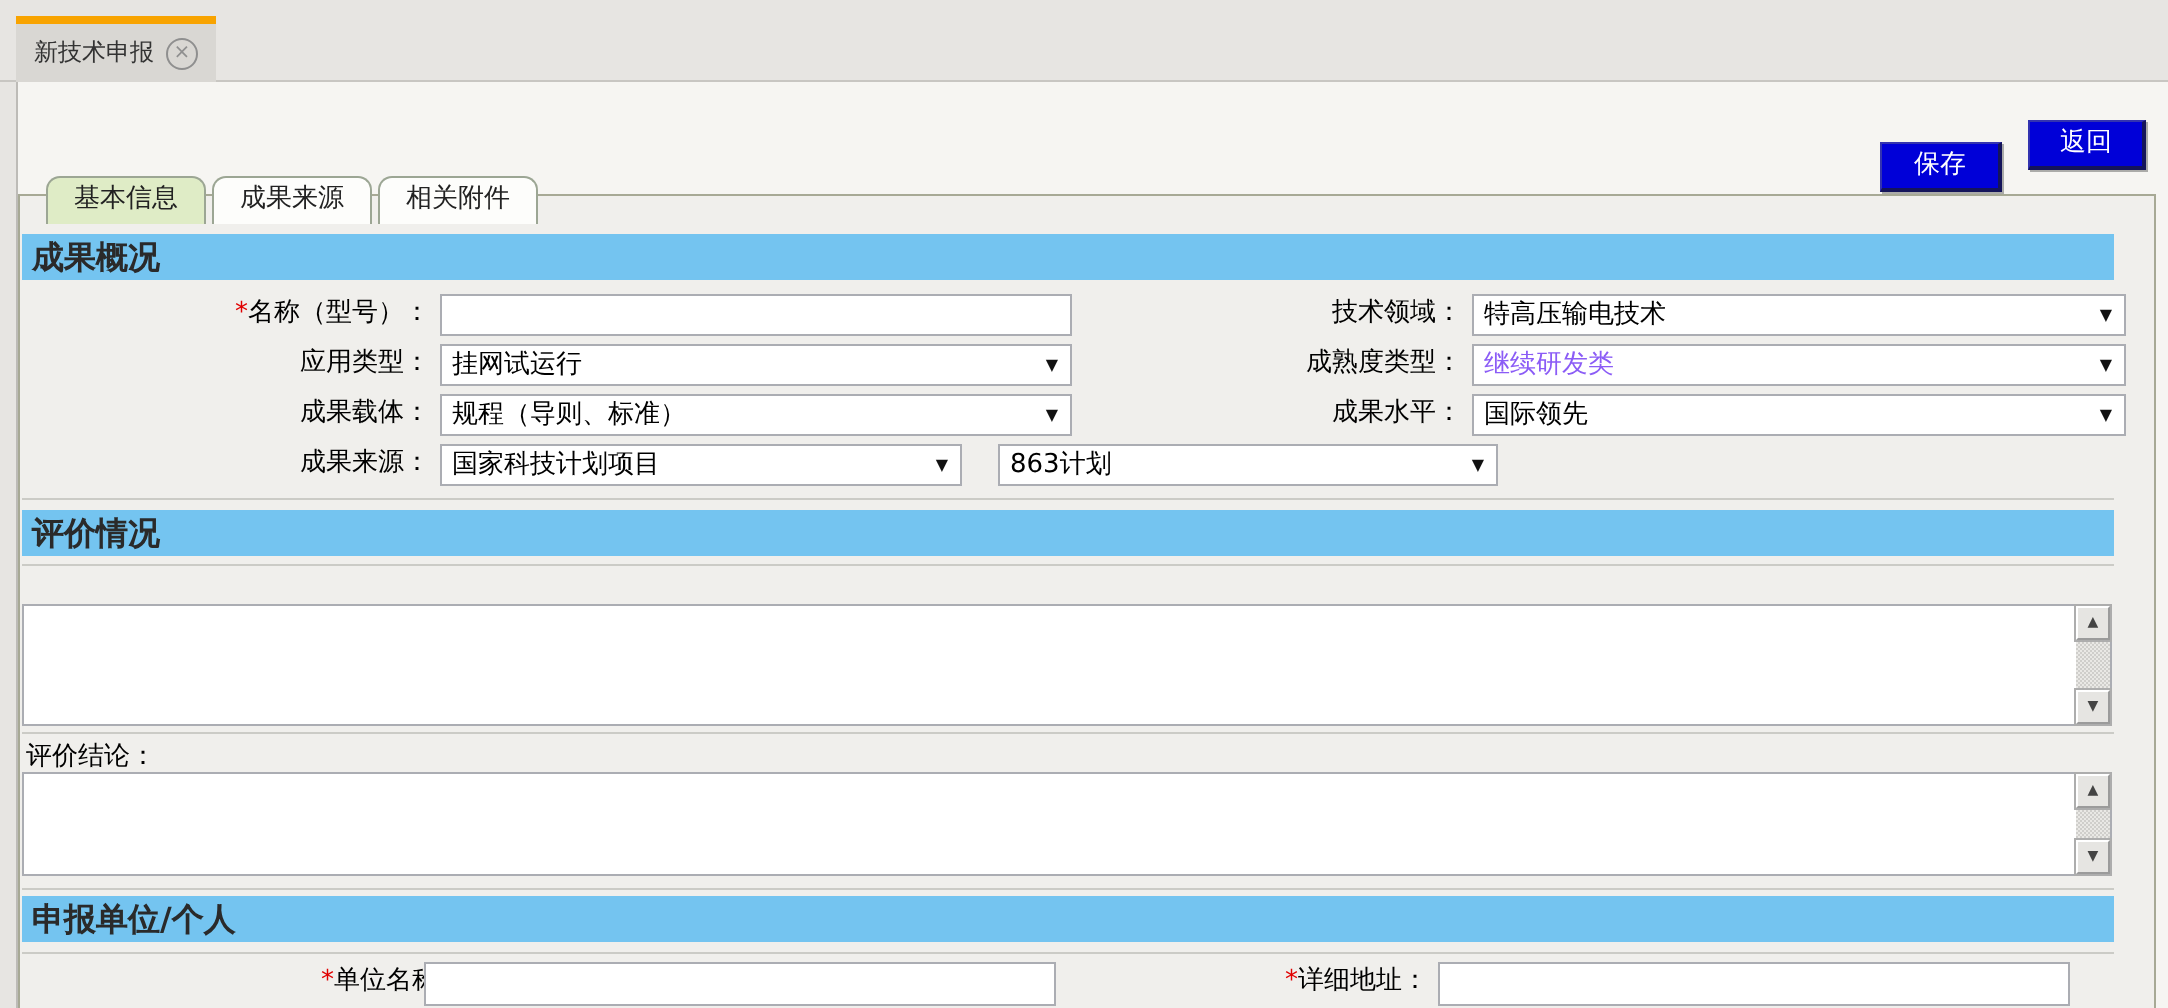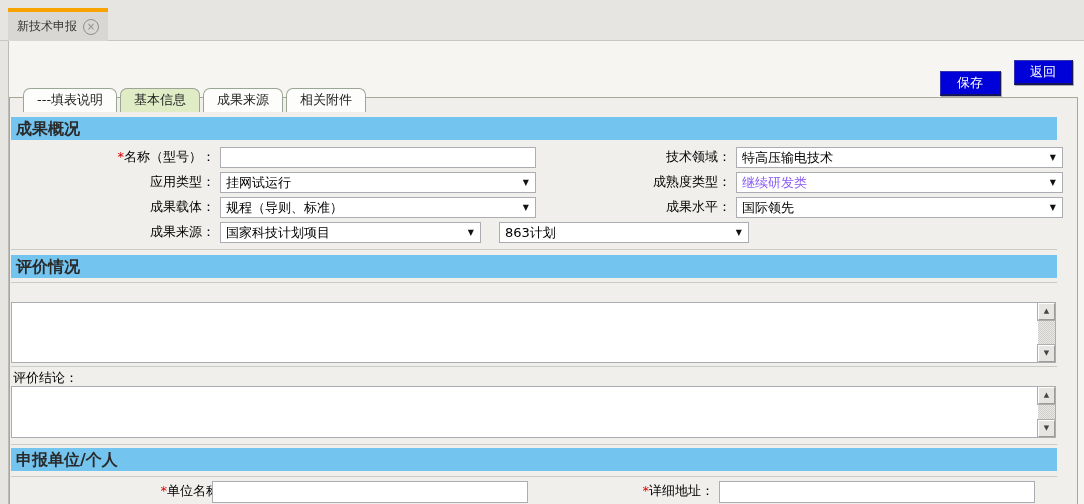--- a/index.html
+++ b/index.html
@@ -100,21 +100,20 @@
       <span class="close-icon">×</span>
     </div>
   </div>
 
   <div class="panel">
 
     <div class="btn btn-save">保存</div>
     <div class="btn btn-back">返回</div>
 
     <div class="tabs">
-      <div class="tab">---填表说明</div>
       <div class="tab active">基本信息</div>
       <div class="tab">成果来源</div>
       <div class="tab">相关附件</div>
     </div>
 
     <div class="contentbox">
 
       <div class="secbar sec-overview">成果概况</div>
 
       <div class="flabel lblL1 row1"><span class="req">*</span><span>名称（型号）：</span></div>

